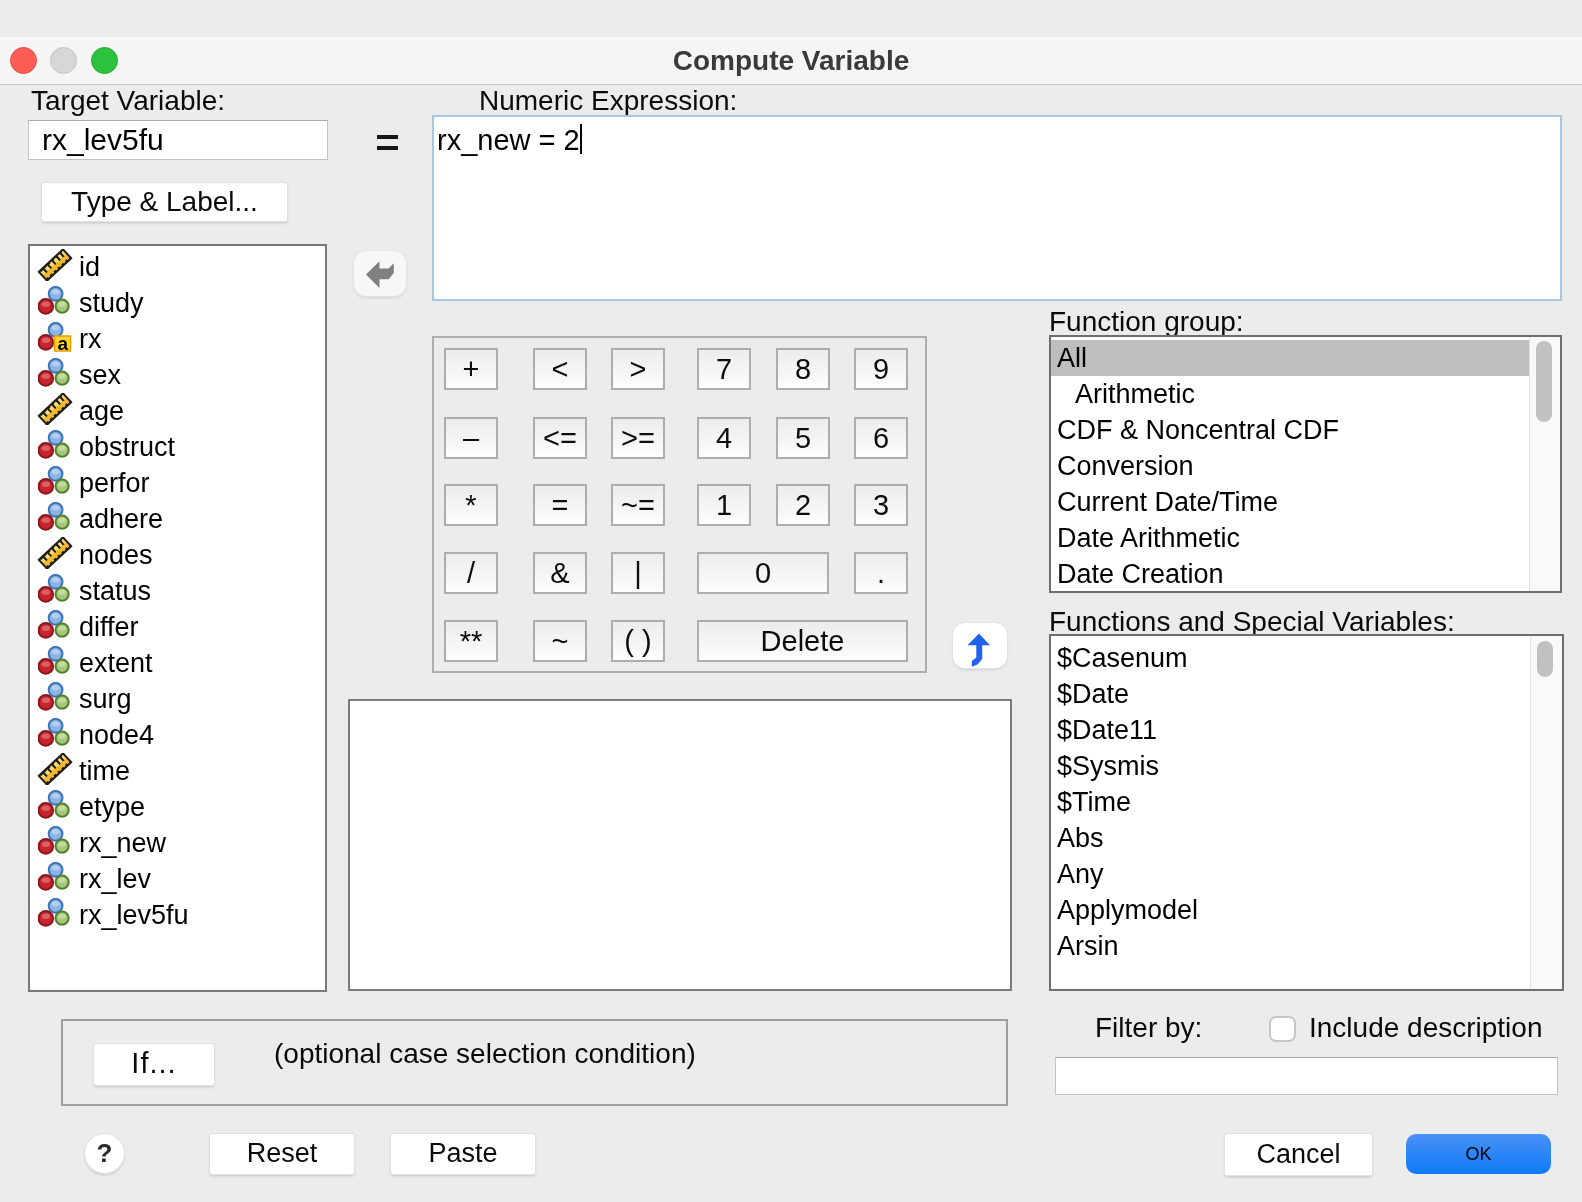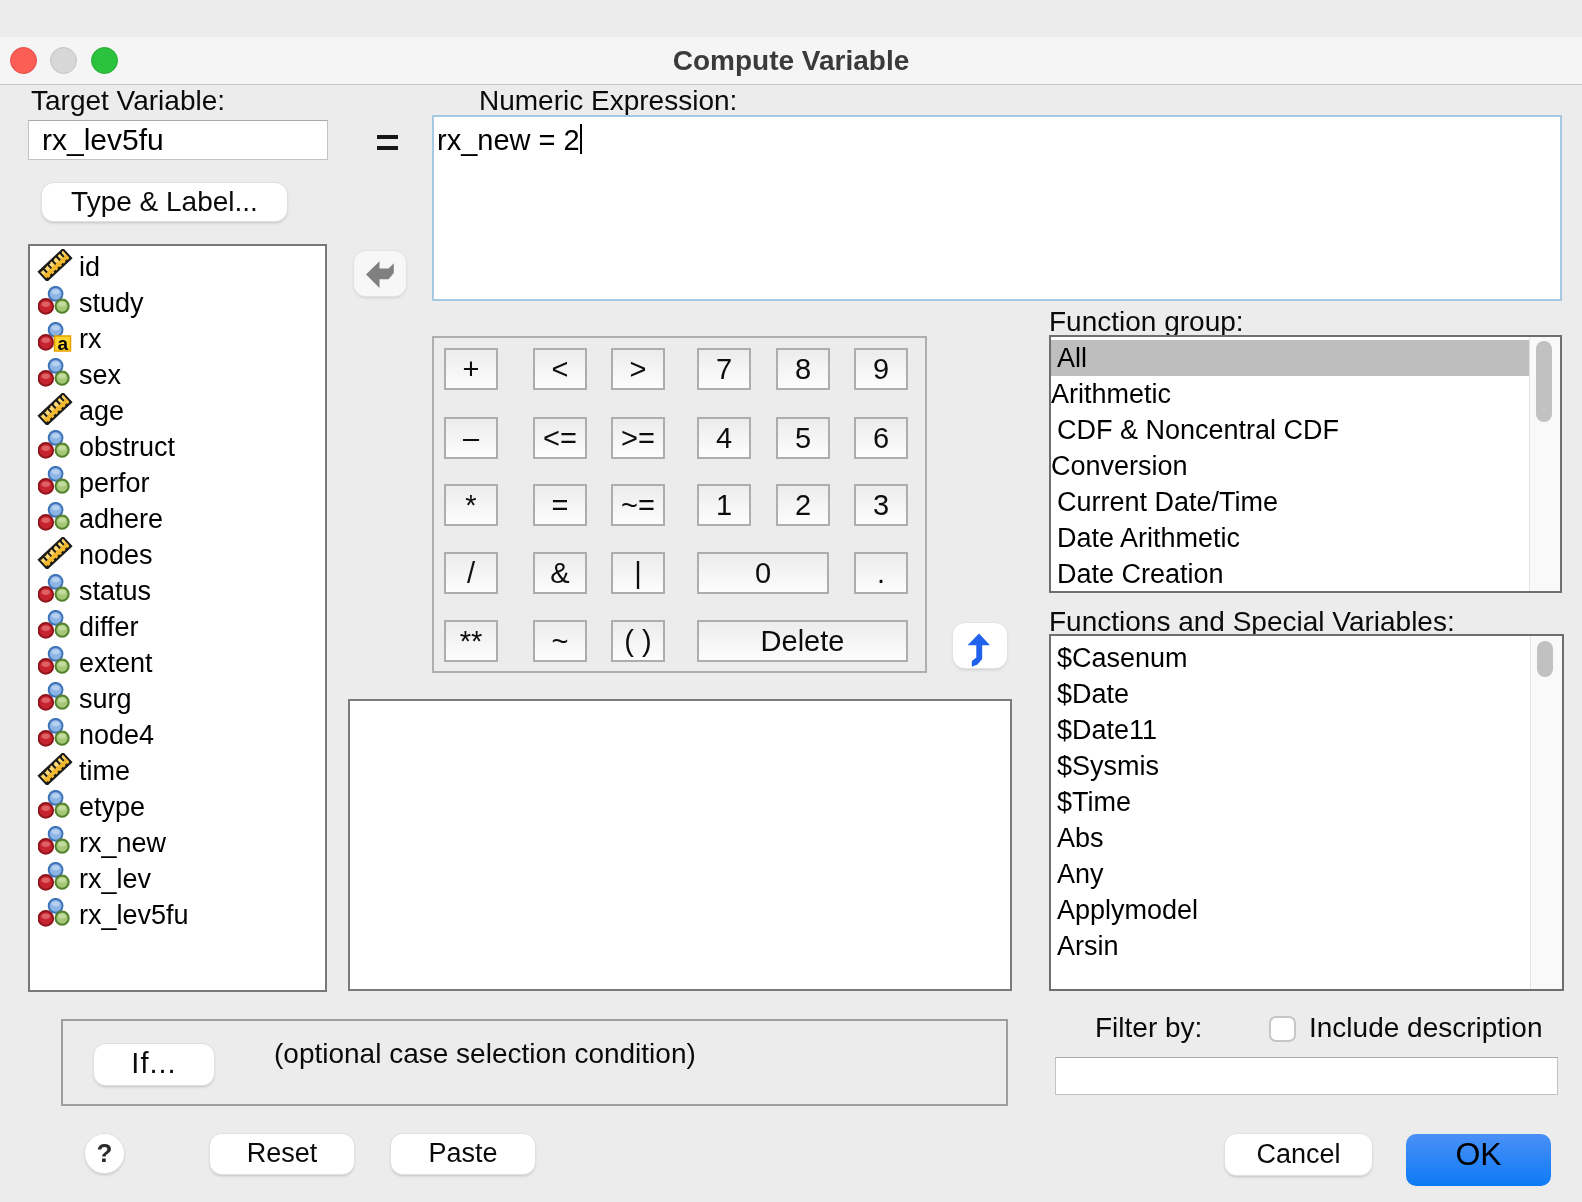--- a/index.html
+++ b/index.html
@@ -6,21 +6,21 @@
   html,body { width:1582px; height:1202px; background:#ececec; font-family:"Liberation Sans", sans-serif; color:#000; overflow:hidden; }
   .abs { position:absolute; }
   
   #titlebar { left:0; top:0; width:1582px; height:48px; background:#f5f5f6; border-bottom:1px solid #c9c9c9;margin-top:37px; }
   .light { position:absolute; top:10px; width:27px; height:27px; border-radius:50%; }
   #title { width:1582px; top:8px; text-align:center; font-size:28px; font-weight:bold; color:#3a3a3a; }
   .lbl { font-size:28px; color:#0a0a0a; white-space:nowrap; }
   
   .input { background:#fff; border:1px solid #c3c3c3; border-top-color:#a9a9a9; }
   
-  .mbtn { background:#fff; border-radius:12px; box-shadow:0 0 0 1px #e0e0e0, 0 2px 3px rgba(0,0,0,0.18); font-size:27px; text-align:center; color:#0a0a0a; }
+  .mbtn { background:#fff; border-radius:2px; box-shadow:0 0 0 1px #e0e0e0, 0 2px 3px rgba(0,0,0,0.18); font-size:27px; text-align:center; color:#0a0a0a; }
   
   .listbox { background:#fff; border:2px solid #787878; }
   .row { height:36px; font-size:27px; line-height:36px; white-space:nowrap; }
   
   .k { position:absolute; width:54px; height:42px; border:2px solid #adadad; background:linear-gradient(#ececec, #fdfdfd); font-size:29px; text-align:center; line-height:38px; color:#0d0d0d; }
   .scrolltrack { position:absolute; background:#f9f9f9; border-left:1px solid #e2e2e2; }
   .thumb { position:absolute; width:16px; background:#c1c1c1; border-radius:8px; }
   .vrow { position:absolute; height:36px; font-size:27px; line-height:36px; white-space:nowrap; }
   .vtxt { position:absolute; left:49px; top:0;text-align:center; }
 </style>
@@ -316,23 +316,23 @@
     <path d="M26,10.5 L37,22.3 L29.2,22.3 L29.2,36 L24.5,41.5 L18.8,43.8 L18.8,38 L23.3,34.5 L23.3,22.3 L14.6,22.3 Z" fill="#2062ec"></path>
   </svg>
 </div>
 
 <div class="abs" style="left:348px; top:699px; width:664px; height:292px; background:#fff; border:2px solid #7a7a7a;"></div>
 
 <div class="abs lbl" style="left:1049px; top:306px;">Function group:</div>
 <div class="abs listbox" style="left:1049px; top:335px; width:513px; height:258px; border-color:#6e6e6e;">
   <div style="position:absolute; left:0; top:3px; width:478px;">
     <div class="row" style="background:#bebebe; padding-left:6px;">All</div>
-    <div class="row" style="">Arithmetic</div>
+    <div class="row" style="margin-left:24px;">Arithmetic</div>
     <div class="row" style="padding-left:6px;">CDF &amp; Noncentral CDF</div>
-    <div class="row" style="">Conversion</div>
+    <div class="row" style="padding-left:6px;">Conversion</div>
     <div class="row" style="padding-left:6px;">Current Date/Time</div>
     <div class="row" style="padding-left:6px;">Date Arithmetic</div>
     <div class="row" style="padding-left:6px;">Date Creation</div>
   </div>
   <div class="scrolltrack" style="right:0; top:0; width:31px; height:254px;">
     <div class="thumb" style="left:6px; top:4px; height:81px;"></div>
   </div>
 </div>
 
 <div class="abs lbl" style="left:1049px; top:606px;">Functions and Special Variables:</div>
@@ -359,13 +359,13 @@
 
 <div class="abs lbl" style="left:1095px; top:1012px;">Filter by:</div>
 <div class="abs" style="left:1269px; top:1016px; width:27px; height:26px; background:#fff; border:2px solid #c6c6c6; border-radius:7px;"></div>
 <div class="abs lbl" style="left:1309px; top:1012px;">Include description</div>
 <div class="abs input" style="left:1055px; top:1057px; width:503px; height:38px;"></div>
 
 <div class="abs mbtn" style="left:85px; top:1134px; width:39px; height:39px; border-radius:50%; font-size:26px; font-weight:bold; line-height:38px; color:#2b2b2b;">?</div>
 <div class="abs mbtn" style="left:210px; top:1134px; width:144px; height:40px; line-height:39px;">Reset</div>
 <div class="abs mbtn" style="left:391px; top:1134px; width:144px; height:40px; line-height:39px;">Paste</div>
 <div class="abs mbtn" style="left:1225px; top:1134px; width:147px; height:41px; line-height:40px;">Cancel</div>
-<div class="abs mbtn" style="left:1406px; top:1134px; width:145px; height:52px; line-height:40px; background:linear-gradient(#4a90f6,#0e7af6); box-shadow:none; color:#000; font-size:32px; border-radius:10px;">OK</div>
+<div class="abs mbtn" style="left:1406px; top:1134px; width:145px; height:40px; line-height:40px; background:linear-gradient(#4a90f6,#0e7af6); box-shadow:none; color:#000; font-size:18px; border-radius:10px;">OK</div>
 
 </body></html>

